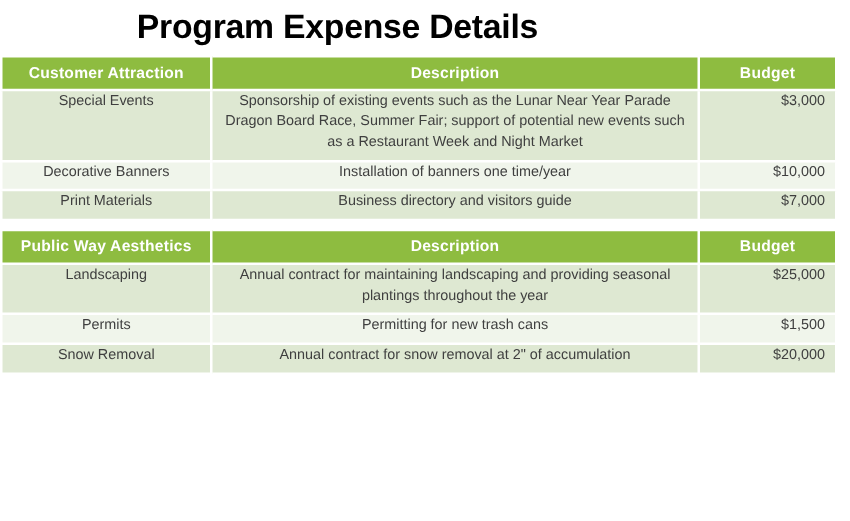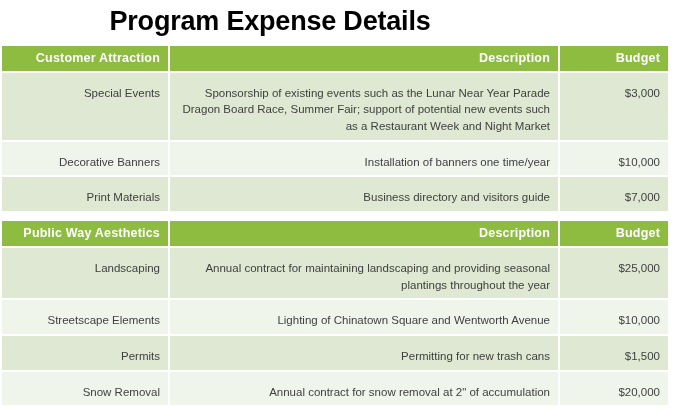--- a/index.html
+++ b/index.html
@@ -33,34 +33,34 @@
     border-collapse: collapse;
     table-layout: fixed;
   }
   table.expense-table + table.expense-table { margin-top: 6px; }
   col.c-category { width: 168px; }
   col.c-description { width: 390px; }
   col.c-budget { width: 110px; }
   .expense-table th, .expense-table td {
     border: 2px solid #FFFFFF;
     vertical-align: top;
-    text-align: right;
+    text-align: center;
   }
   .expense-table th {
     background: var(--header-green);
     color: var(--header-text);
     font-size: 12.5px;
     font-weight: 700;
     padding: 5px 8px 6px 8px;
     letter-spacing: 0.2px;
   }
   .expense-table td {
     font-size: 11.5px;
     color: var(--body-text);
-    padding: 12px 8px 5px 8px;
+    padding: 0 8px 5px 8px;
     line-height: 1.45;
   }
   .expense-table td.budget { text-align: right; }
   .expense-table tbody tr:nth-child(odd) td { background: var(--row-dark); }
   .expense-table tbody tr:nth-child(even) td { background: var(--row-light); }
 </style>
 </head>
 <body>
 
 <div class="slide">
@@ -111,25 +111,20 @@
         <th>Budget</th>
       </tr>
     </thead>
     <tbody>
       <tr>
         <td>Landscaping</td>
         <td>Annual contract for maintaining landscaping and providing seasonal plantings throughout the year</td>
         <td class="budget">$25,000</td>
       </tr>
       <tr>
-        <td>Streetscape Elements</td>
-        <td>Lighting of Chinatown Square and Wentworth Avenue</td>
-        <td class="budget">$10,000</td>
-      </tr>
-      <tr>
         <td>Permits</td>
         <td>Permitting for new trash cans</td>
         <td class="budget">$1,500</td>
       </tr>
       <tr>
         <td>Snow Removal</td>
         <td>Annual contract for snow removal at 2" of accumulation</td>
         <td class="budget">$20,000</td>
       </tr>
     </tbody>

